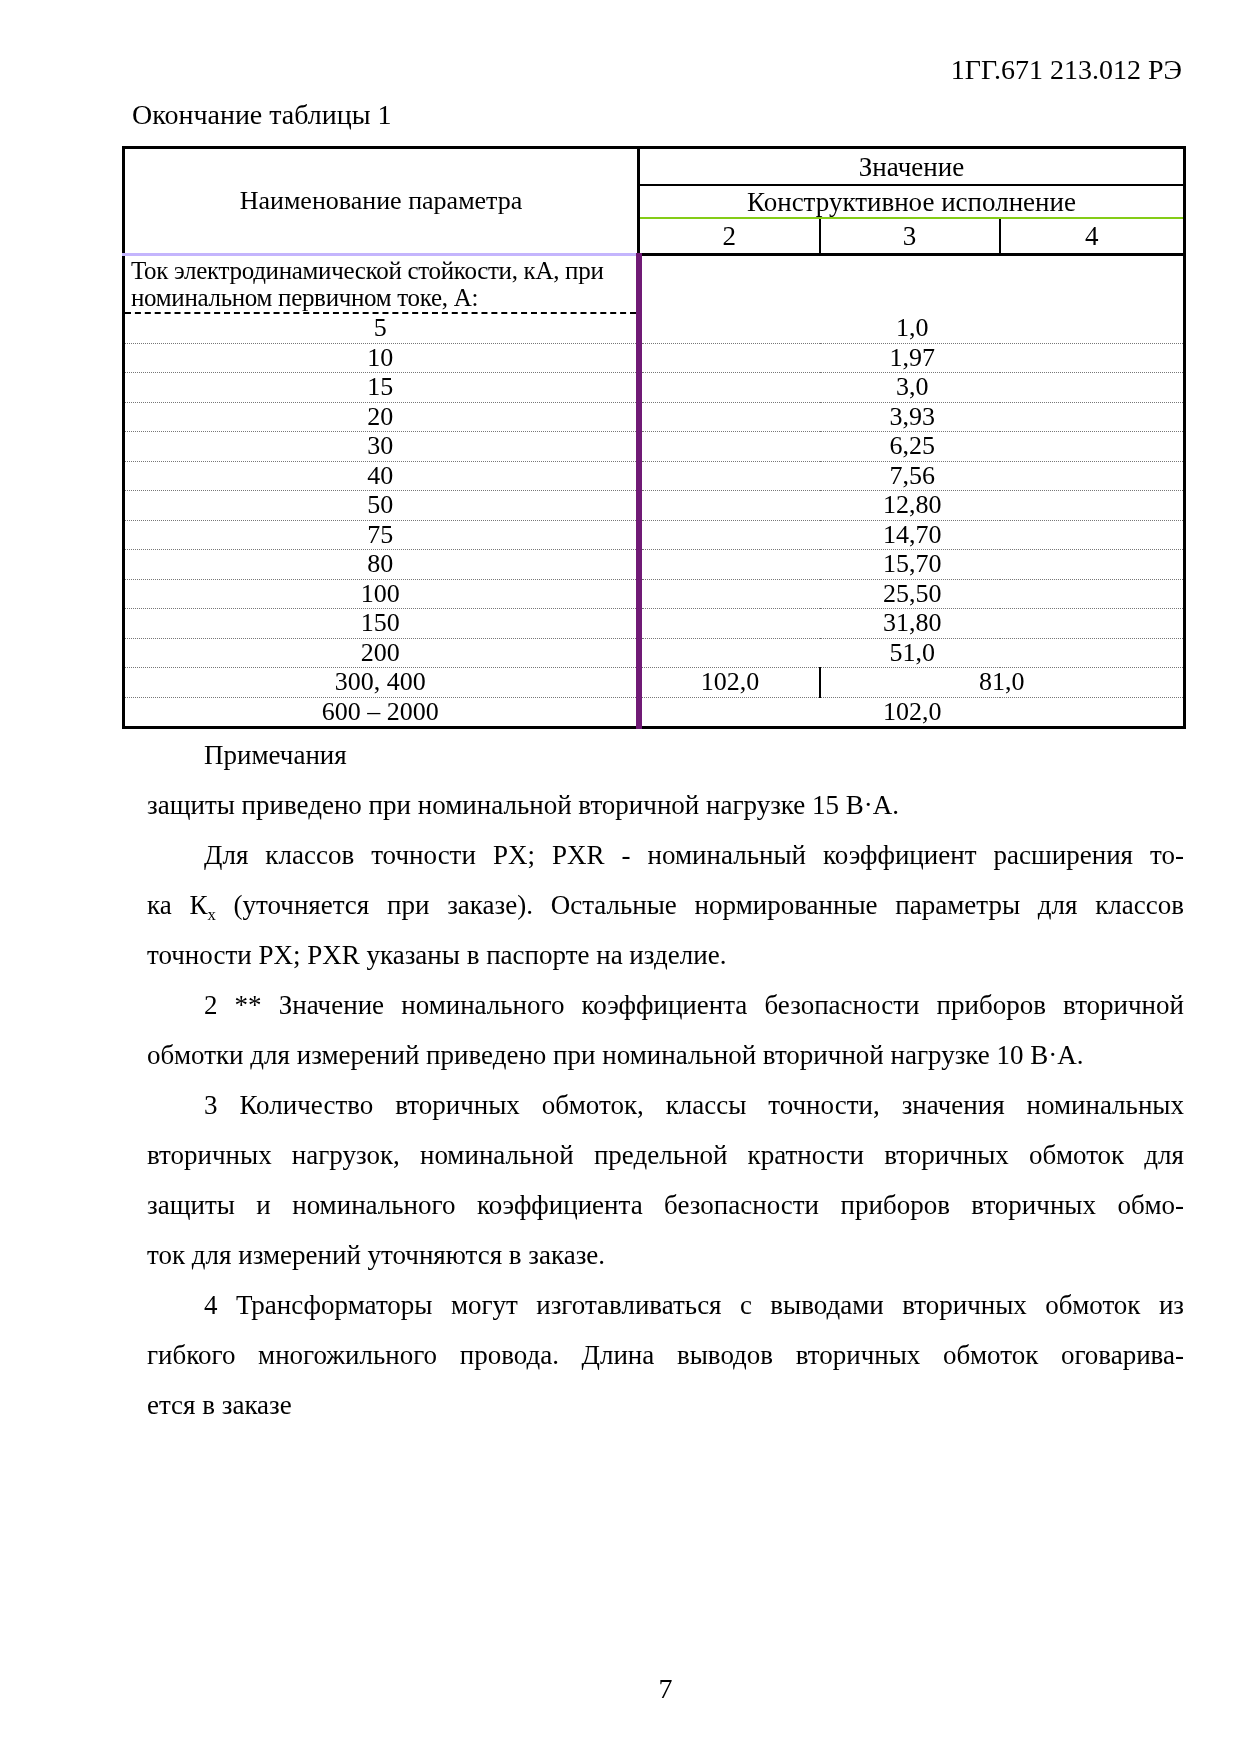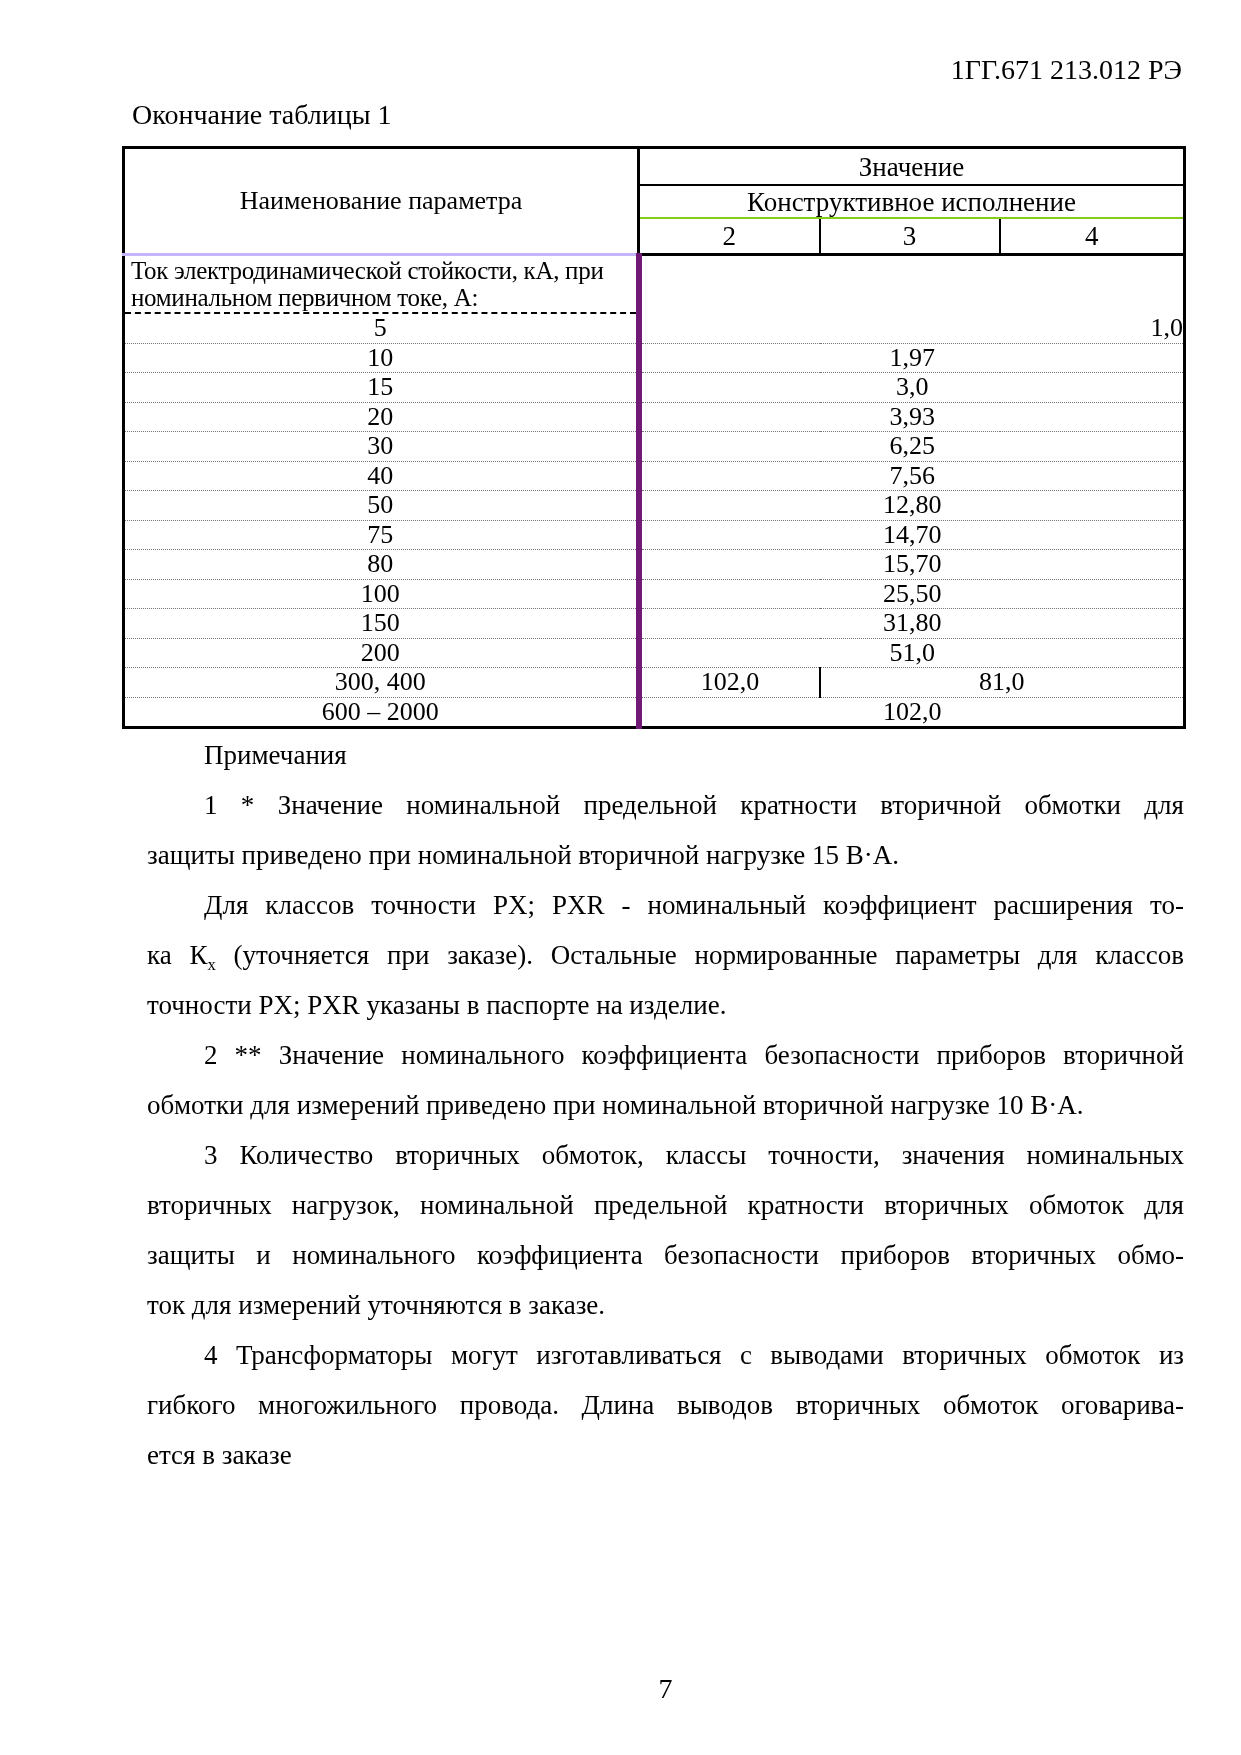--- a/index.html
+++ b/index.html
@@ -43,21 +43,21 @@
   tr.h3 td.n3{border-left:2px solid #000;border-right:2px solid #000;}
   
   td.nc{border-right:6px solid #701a75;}
   tr.prow td.nc{
     text-align:left;font-size:25px;line-height:27px;
     height:56px;padding-left:6px;letter-spacing:-0.3px;
     border-bottom:2px dashed #000;
   }
   tr.prow td.vc{border-bottom:hidden;}
   tr.drow td{height:28.5px;border-top:1px dotted #777;}
-  tr.drow.first td.vc{border-top:hidden;text-align:right;}
+  tr.drow.first td.vc{border-top:hidden;}
   tr.drow.first td.nc{border-top:none;}
   td.c2{border-right:2px solid #000;}
 </style>
 </head>
 <body>
 
 <div class="doc-code">1ГГ.671 213.012 РЭ</div>
 
 <div class="table-caption">Окончание таблицы 1</div>
 
@@ -154,21 +154,20 @@
 </div>
 
 <div style="position:absolute;left:147px;top:730px;width:1037px;font-size:27px;">
   <style>
     .nl{height:50px;line-height:50px;white-space:nowrap;}
     .j{text-align:justify;text-align-last:justify;white-space:normal;}
     .ind{text-indent:57px;}
   </style>
   <div class="nl ind">Примечания</div>
 
-  <div class="nl ind j">1  * Значение номинальной предельной кратности вторичной обмотки для</div>
   <div class="nl">защиты приведено при номинальной вторичной нагрузке 15 В·А.</div>
   <div class="nl ind j">Для классов точности PX; PXR - номинальный коэффициент расширения то-</div>
   <div class="nl j"><span>ка К</span><sub style="font-size:0.62em;">х</sub><span> (уточняется при заказе). Остальные нормированные параметры для классов</span></div>
   <div class="nl">точности PX; PXR указаны в паспорте на изделие.</div>
 
   <div class="nl ind j">2  ** Значение номинального коэффициента безопасности приборов вторичной</div>
   <div class="nl">обмотки для измерений приведено при номинальной вторичной нагрузке 10 В·А.</div>
 
   <div class="nl ind j">3  Количество вторичных обмоток, классы точности, значения номинальных</div>
   <div class="nl j">вторичных нагрузок, номинальной предельной кратности вторичных обмоток для</div>

